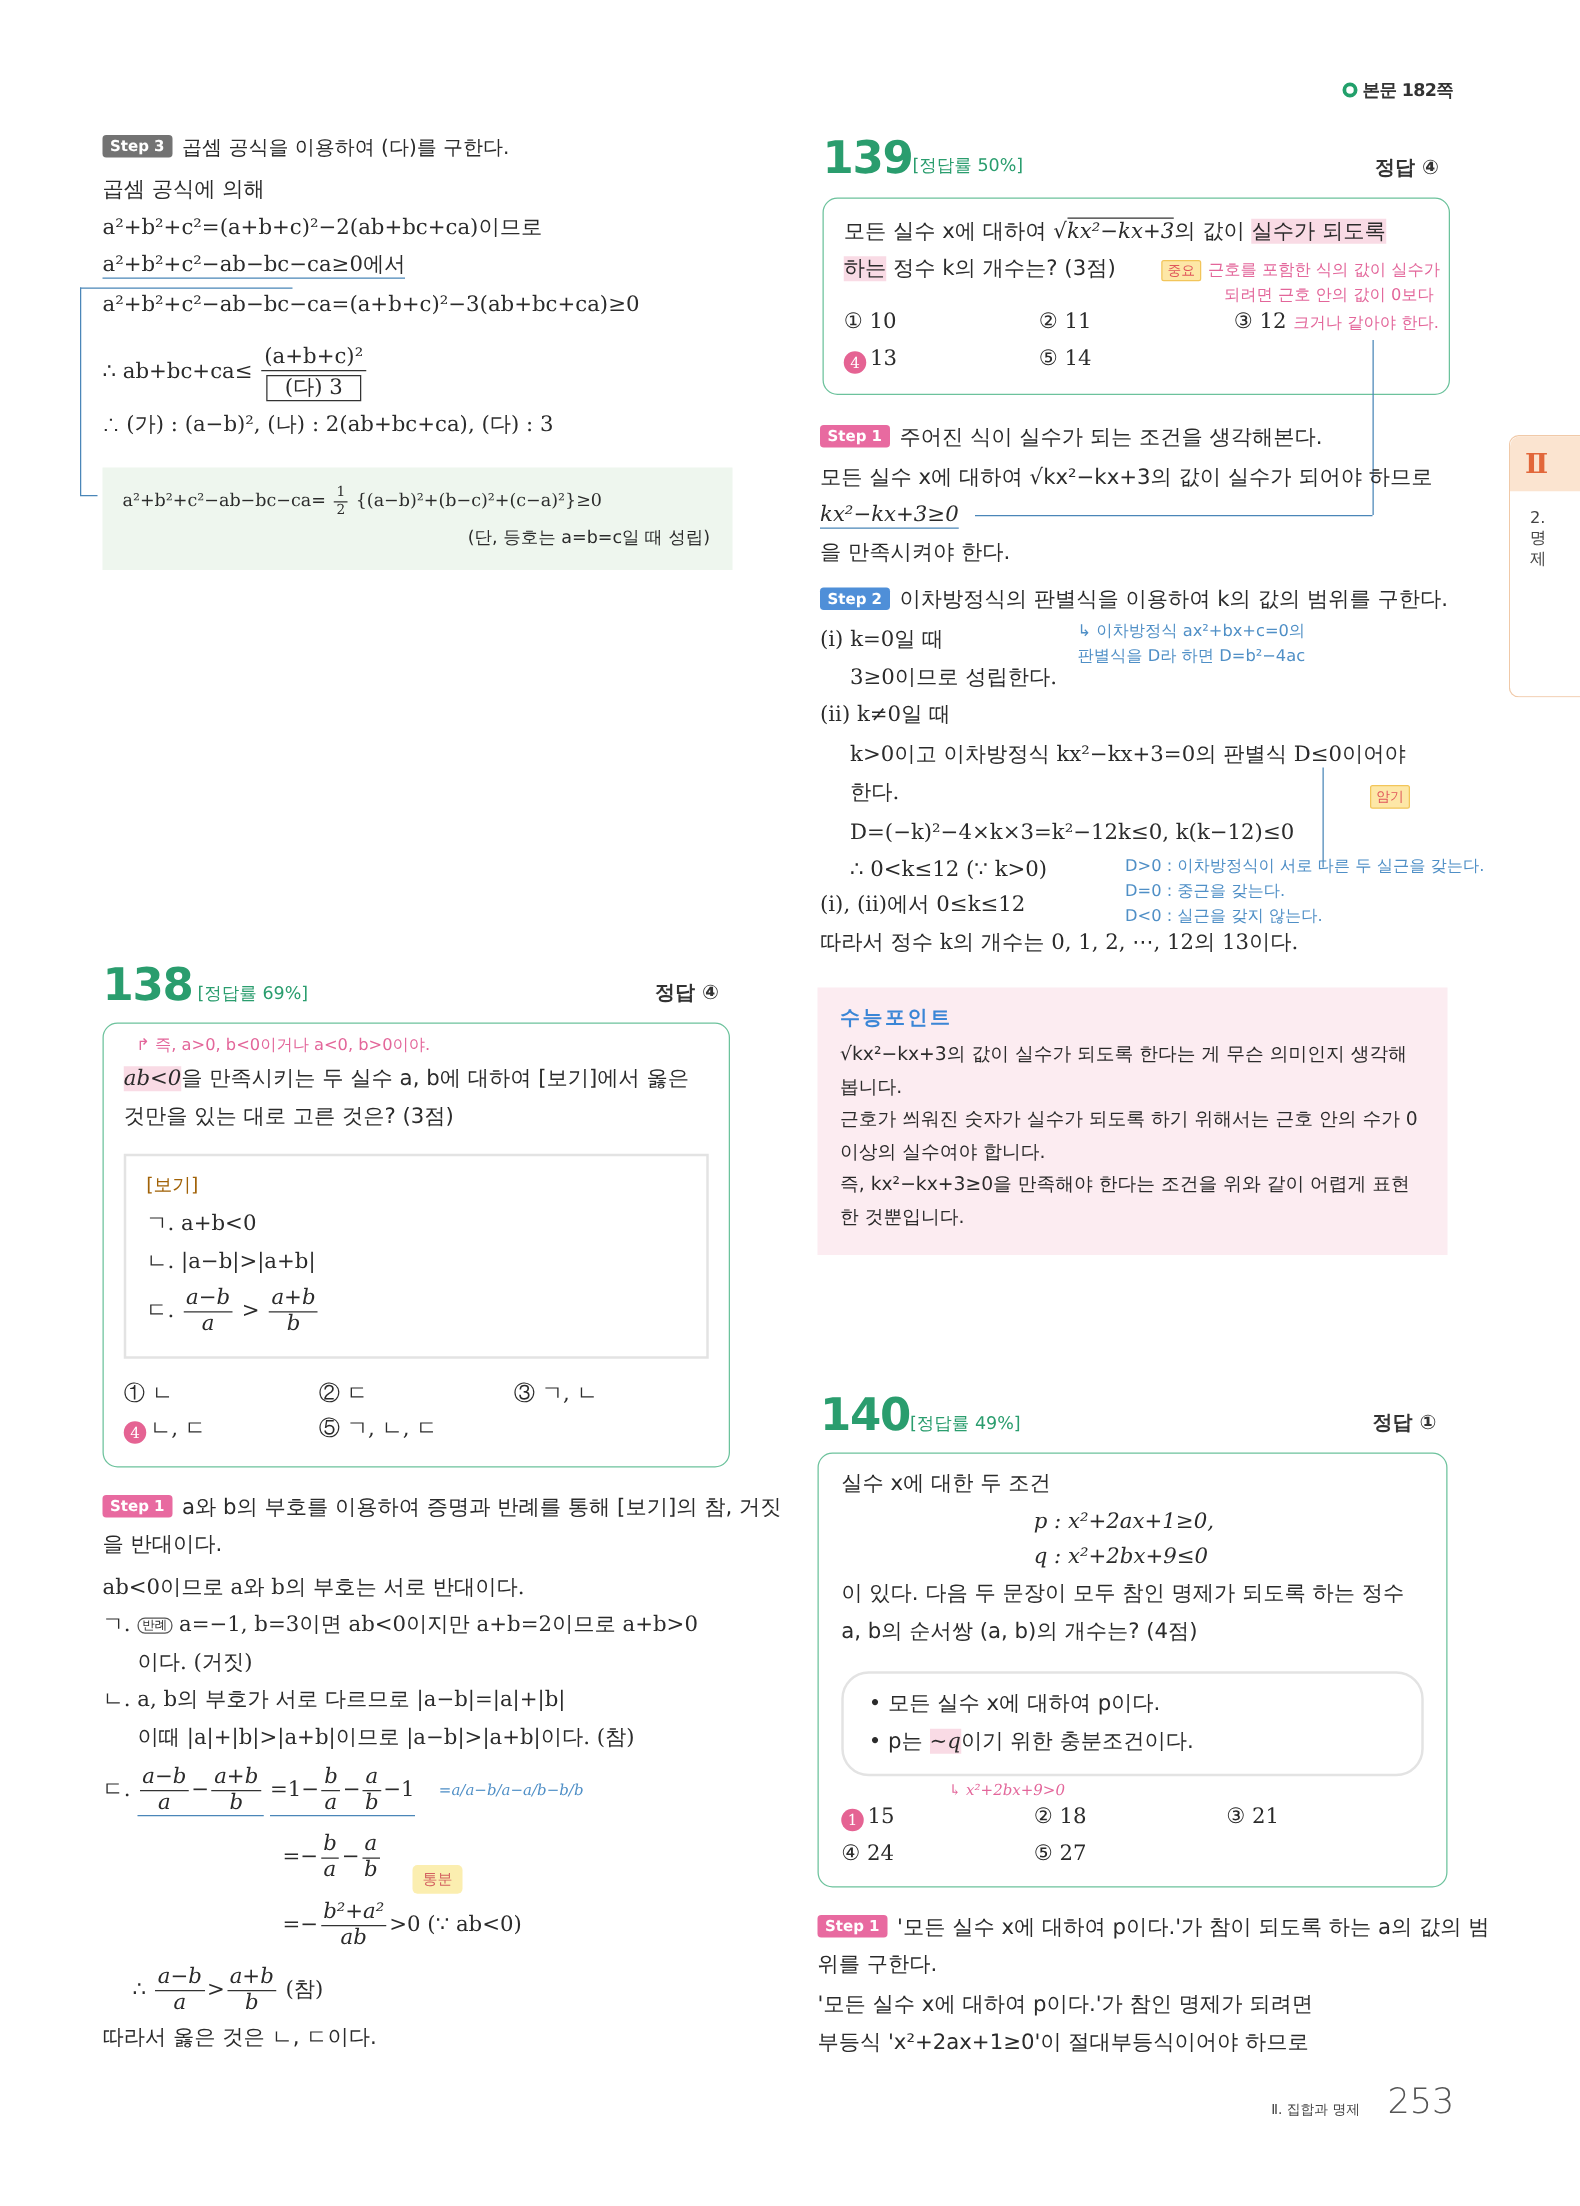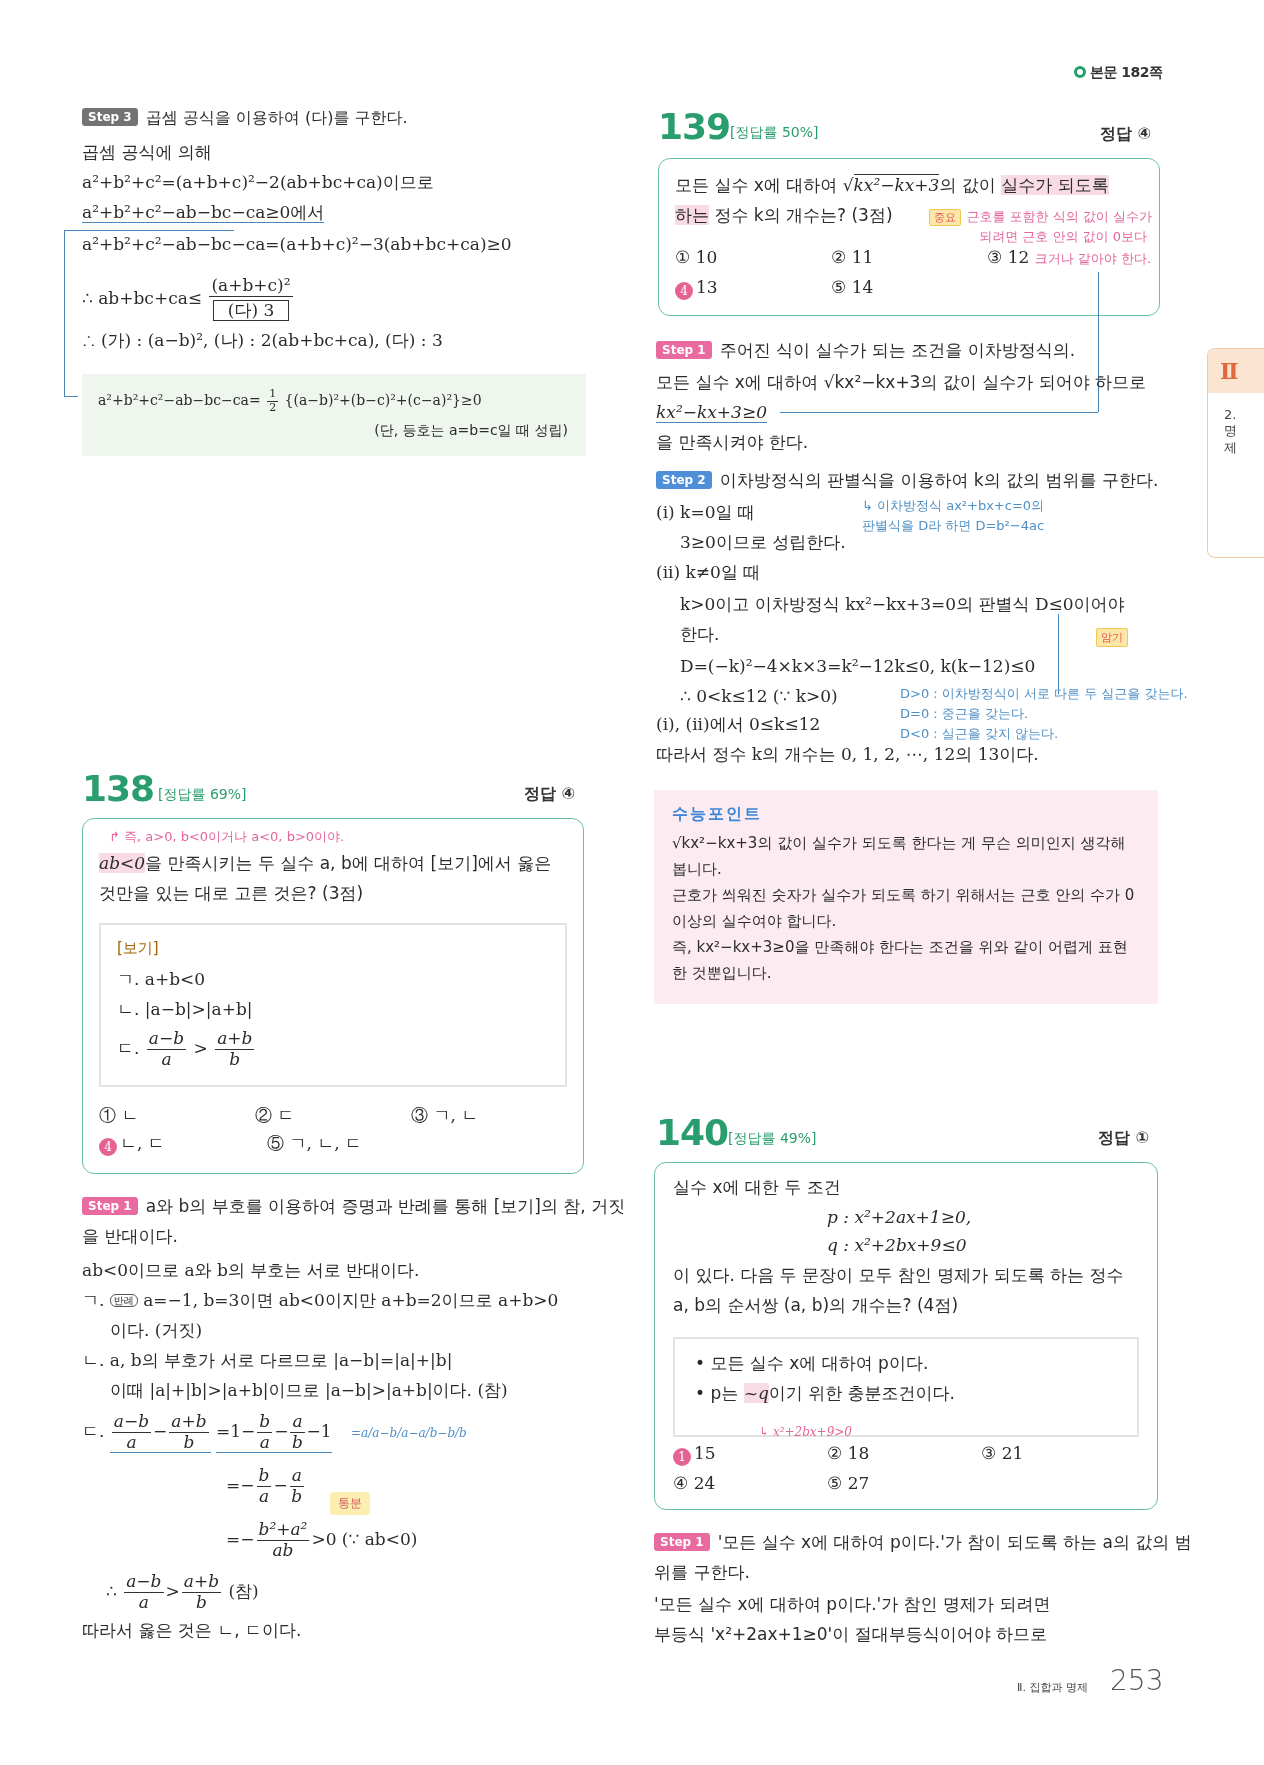--- a/index.html
+++ b/index.html
@@ -143,21 +143,21 @@
       <span class="frac m"><span class="num">a+b</span><span>b</span></span>
     </div>
   </div>
 
   <div class="line serif" style="left:16px; top:286px;">① ㄴ</div>
   <div class="line serif" style="left:172px; top:286px;">② ㄷ</div>
   <div class="line serif" style="left:328px; top:286px;">③ ㄱ, ㄴ</div>
   <div class="line serif" style="left:16px; top:314px;">
     <span class="check">4</span><span>ㄴ, ㄷ</span>
   </div>
-  <div class="line serif" style="left:184px; top:314px;">⑤ ㄱ, ㄴ, ㄷ</div>
+  <div class="line serif" style="left:172px; top:314px;">⑤ ㄱ, ㄴ, ㄷ</div>
 </div>
 
 <div class="line" style="left:82px; top:1196px;">
   <span class="step pink">Step 1</span><span>a와 b의 부호를 이용하여 증명과 반례를 통해 [보기]의 참, 거짓</span>
 </div>
 <div class="line" style="left:82px; top:1226px;">을 반대이다.</div>
 <div class="line serif" style="left:82px; top:1260px;">ab&lt;0이므로 a와 b의 부호는 서로 반대이다.</div>
 <div class="line serif" style="left:82px; top:1290px;">
   <span>ㄱ.</span>
   <span style="font-size:10px; border:1px solid #555; border-radius:6px; padding:0 3px; vertical-align:2px;">반례</span>
@@ -215,21 +215,21 @@
   </div>
   <div class="line serif" style="left:16px; top:118px;">
     <span class="check">4</span><span>13</span>
   </div>
   <div class="line serif" style="left:172px; top:118px;">⑤ 14</div>
 </div>
 <div class="vline" style="left:1098px; top:272px; height:140px;"></div>
 <div class="hline" style="left:780px; top:412px; width:318px;"></div>
 
 <div class="line" style="left:656px; top:340px;">
-  <span class="step pink">Step 1</span><span>주어진 식이 실수가 되는 조건을 이차방정식의.</span>
+  <span class="step pink">Step 1</span><span>주어진 식이 실수가 되는 조건을 생각해본다.</span>
 </div>
 <div class="line" style="left:656px; top:372px;">모든 실수 x에 대하여 √kx²−kx+3의 값이 실수가 되어야 하므로</div>
 <div class="line serif m uline" style="left:656px; top:402px;">kx²−kx+3≥0</div>
 <div class="line" style="left:656px; top:432px;">을 만족시켜야 한다.</div>
 
 <div class="line" style="left:656px; top:470px;">
   <span class="step blue">Step 2</span><span>이차방정식의 판별식을 이용하여 k의 값의 범위를 구한다.</span>
 </div>
 <div class="line anno-blue" style="left:862px; top:498px;">
   <span>↳ </span><span>이차방정식 ax²+bx+c=0의</span>
@@ -265,21 +265,21 @@
 <div class="prate" style="left:728px; top:1130px;">[정답률 49%]</div>
 <div class="pans" style="left:1098px; top:1128px;">정답 ①</div>
 
 <div class="pbox" style="left:654px; top:1162px; width:504px; height:348px;">
   <div class="line" style="left:18px; top:14px;">실수 x에 대한 두 조건</div>
   <div class="line serif m" style="left:172px; top:44px;">p : x²+2ax+1≥0,</div>
   <div class="line serif m" style="left:172px; top:72px;">q : x²+2bx+9≤0</div>
   <div class="line" style="left:18px; top:102px;">이 있다. 다음 두 문장이 모두 참인 명제가 되도록 하는 정수</div>
   <div class="line" style="left:18px; top:132px;">a, b의 순서쌍 (a, b)의 개수는? (4점)</div>
 
-  <div class="bogi" style="left:18px; top:174px; width:466px; height:100px;">
+  <div class="bogi" style="left:18px; top:174px; width:466px; height:84px;border-radius:22px;">
     <div class="line" style="left:20px; top:14px;">• 모든 실수 x에 대하여 p이다.</div>
     <div class="line" style="left:20px; top:44px;">
       <span>• p는 </span><span class="hl-pink serif m">~q</span><span>이기 위한 충분조건이다.</span>
     </div>
   </div>
   <div class="line anno-pink serif m" style="left:104px; top:262px; font-size:12px;">
     <span style="font-style:normal;">↳ </span><span>x²+2bx+9&gt;0</span>
   </div>
   <div class="line serif" style="left:18px; top:280px;">
     <span class="check">1</span><span>15</span>

